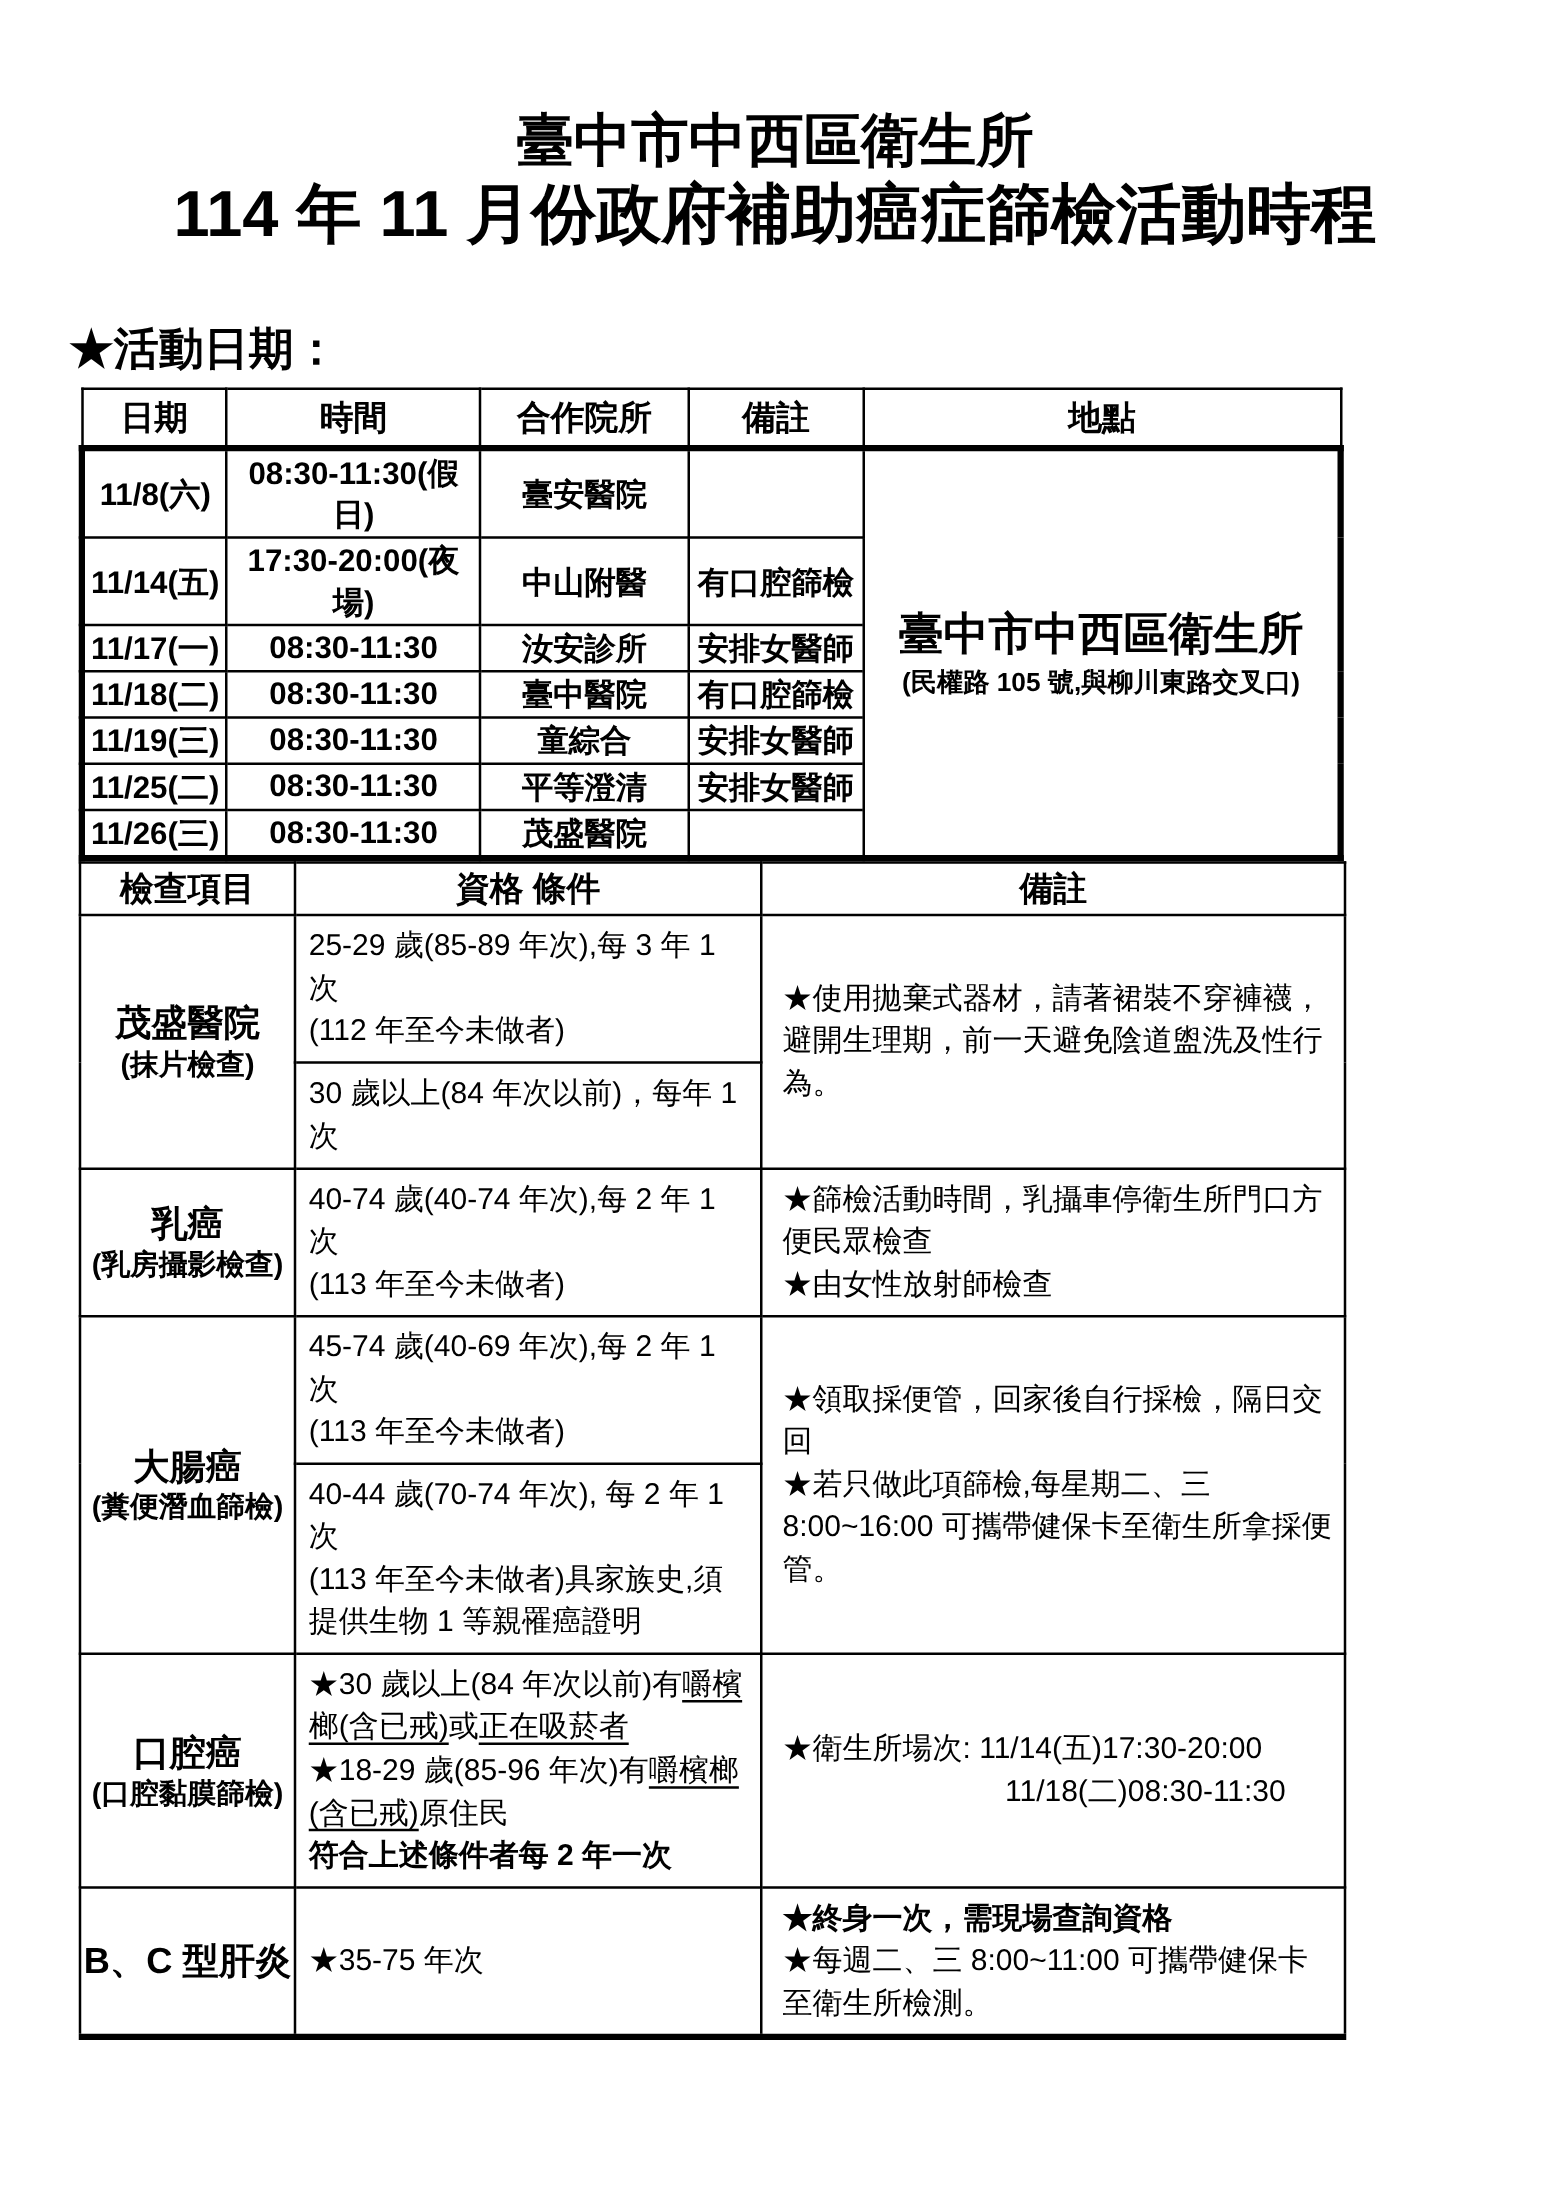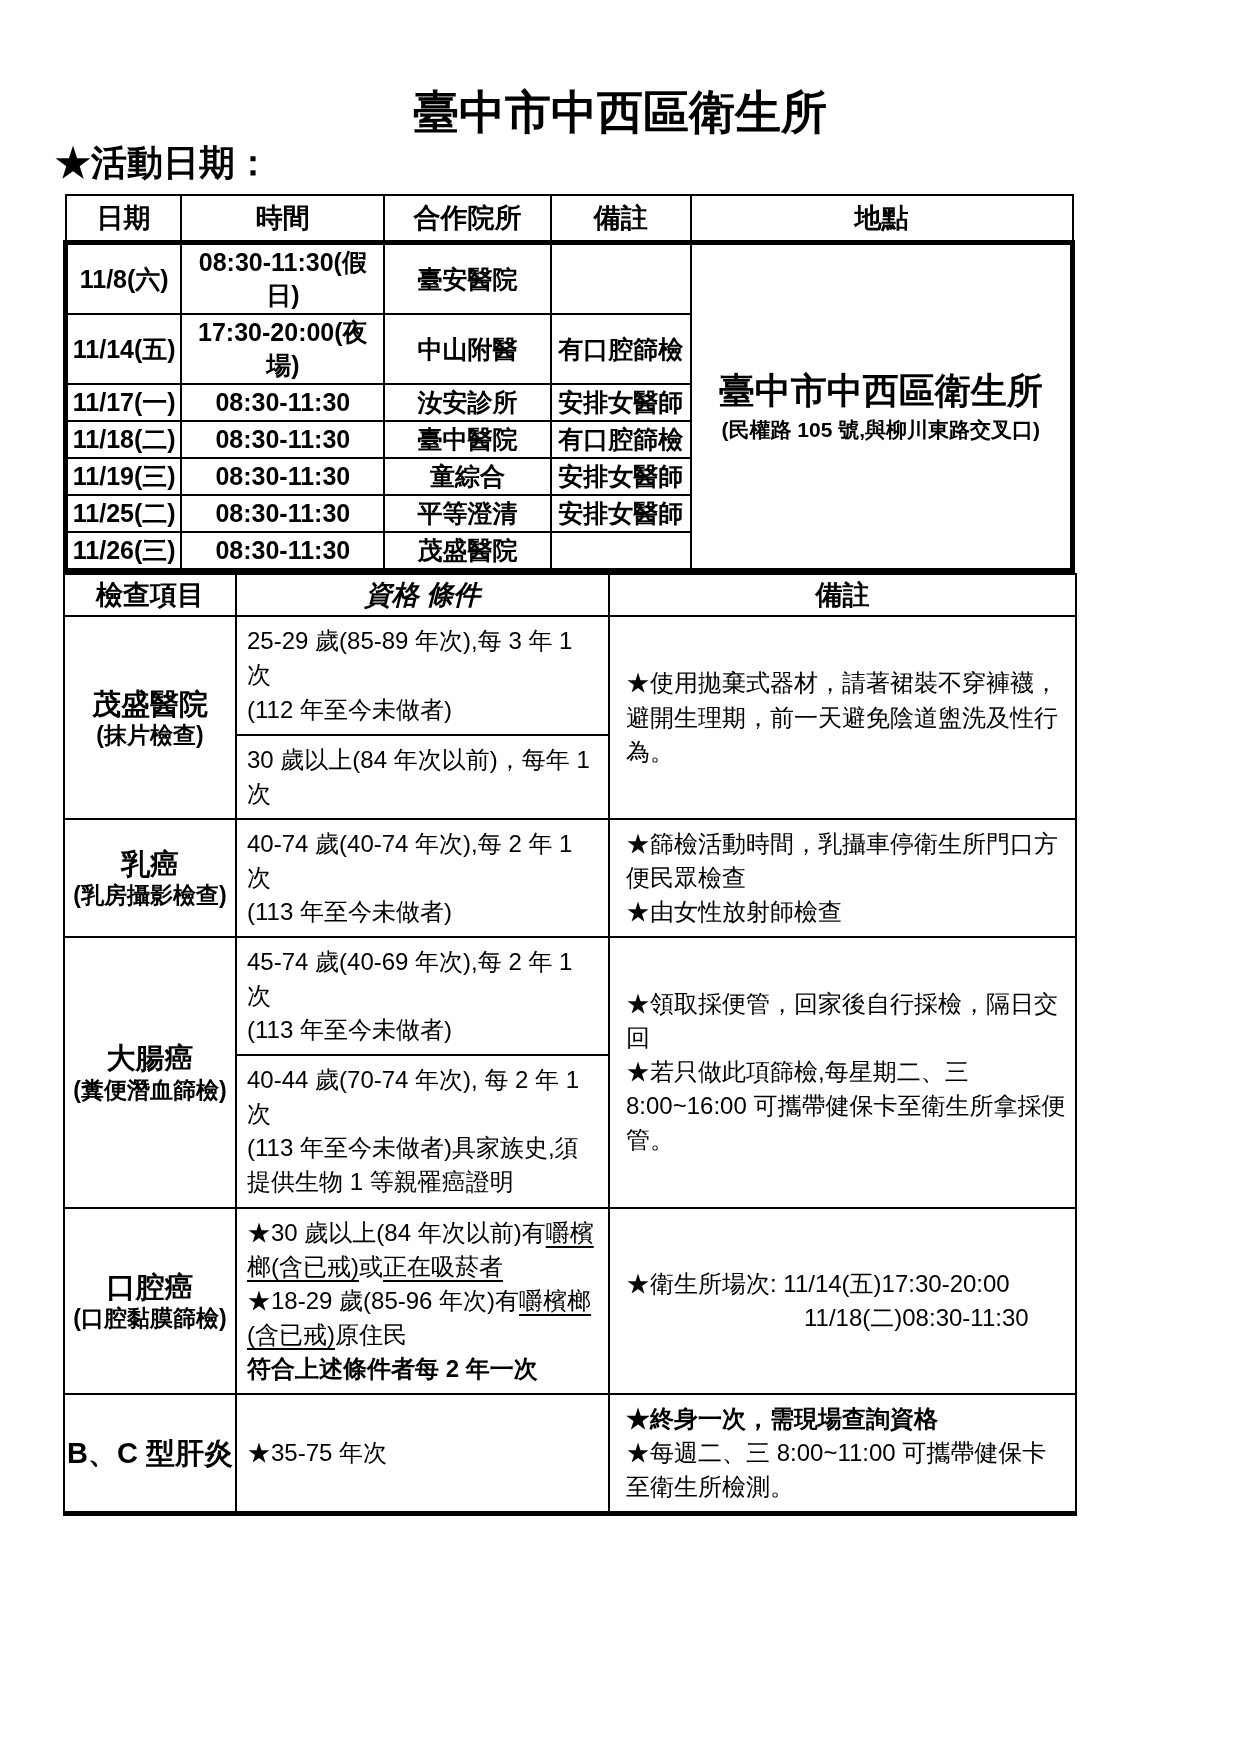--- a/index.html
+++ b/index.html
@@ -8,21 +8,21 @@
     color:#000;
     font-family:"Liberation Sans", sans-serif;
     -webkit-font-smoothing:antialiased;
   }
   .page{box-sizing:border-box;width:1240px;padding-top:86px;}
 
   .title1{font-size:46px;font-weight:bold;text-align:center;line-height:1.15;}
   .title2{font-size:52px;font-weight:bold;text-align:center;line-height:1.15;margin-top:4px;}
 
   .section-heading{font-size:36px;font-weight:bold;margin:0 0 6px 55px;}
-  .heading-dates{}
+  .heading-dates{margin-top:52px;}
   .heading-screen{margin-top:86px;}
 
   table{border-collapse:collapse;table-layout:fixed;margin-left:63px;width:1012px;}
   td{box-sizing:border-box;}
 
   
   .sched thead td{
     border:2px solid #000;font-size:27px;font-weight:bold;text-align:center;
     height:48px;vertical-align:middle;
   }
@@ -40,39 +40,40 @@
   .loc-name{font-size:36px;font-weight:bold;line-height:1.2;}
   .loc-addr{font-size:21px;font-weight:bold;margin-top:4px;}
 
   
   .screen{border:2px solid #000;border-bottom:5px solid #000;}
   .screen td{border:2px solid #000;vertical-align:middle;}
   .screen thead td{
     font-size:27px;font-weight:bold;text-align:center;height:42px;
   }
   .scol-item{width:172px;}
-  .scol-qual{width:373px;font-style:italic;}
+  .scol-qual{width:373px;}
   .scol-note{width:467px;}
   .item-cell{text-align:center;}
   .item-name{font-size:29px;font-weight:bold;line-height:1.25;}
   .item-sub{font-size:23px;font-weight:bold;line-height:1.2;}
   .qual-cell,.note-cell2{
     font-size:24px;line-height:1.42;padding:7px 8px 7px 10px;text-align:left;
   }
   .note-cell2{padding-left:16px;}
   .bold{font-weight:bold;}
   .u{text-decoration:underline;text-underline-offset:5px;}
   .indent2{margin-left:178px;}
 </style>
 </head>
 <body>
 
 <div class="page">
 
   <div class="title1">臺中市中西區衛生所</div>
+  <div class="title2">114 年 11 月份政府補助癌症篩檢活動時程</div>
 
   <div class="section-heading heading-dates">★活動日期：</div>
 
   <table class="sched">
     <thead>
       <tr>
         <td class="col-date">日期</td>
         <td class="col-time">時間</td>
         <td class="col-clinic">合作院所</td>
         <td class="col-note">備註</td>

